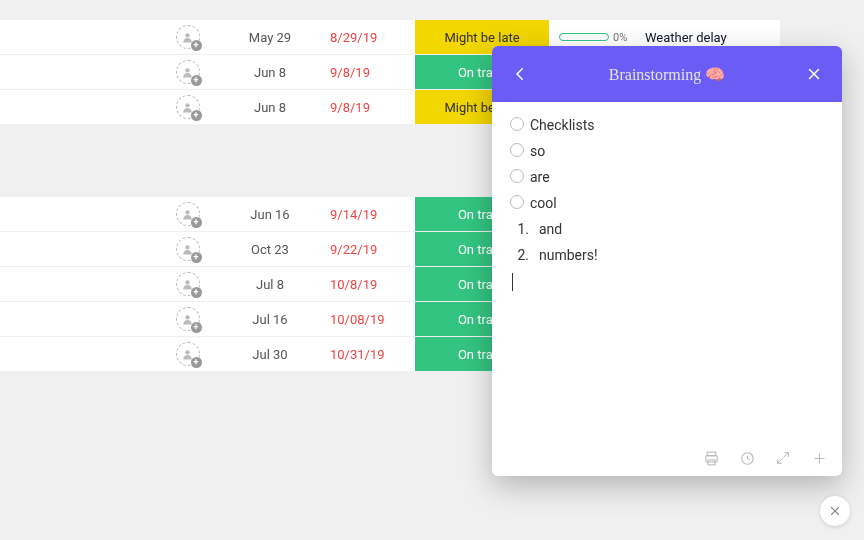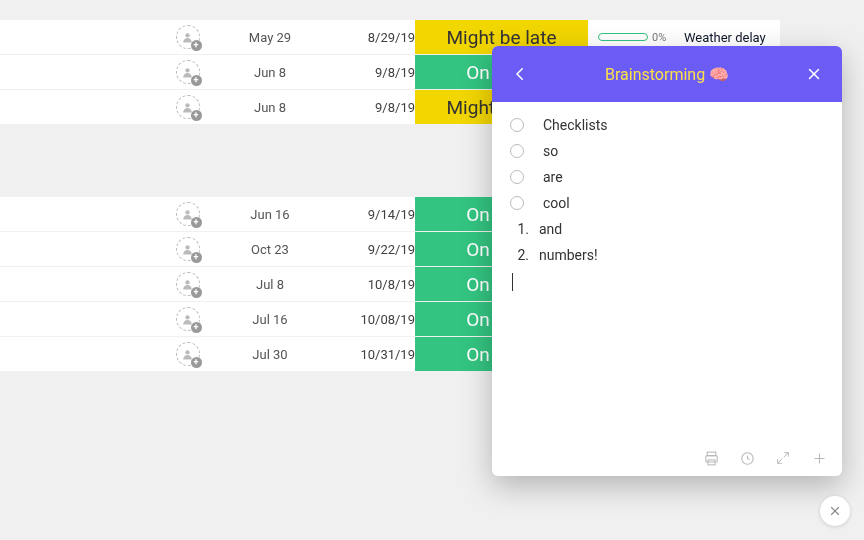--- a/index.html
+++ b/index.html
@@ -58,31 +58,31 @@
     line-height: 1;
     font-weight: bold;
   }
   .cell-date1 {
     width: 120px;
     text-align: center;
     color: #555;
   }
   .cell-date2 {
     width: 85px;
-    text-align: right;
-    color: #404040;
+    text-align: left;
+    color: #ef4444;
   }
   .cell-status {
-    width: 173px;
+    width: 134px;
     height: 100%;
     display: flex;
     align-items: center;
     justify-content: center;
     color: #333;
-    font-size: 19px;
+    font-size: 13px;
   }
   .status-yellow { background: #f2d600; color: #333; }
   .status-green  { background: #33c481; color: #fff; }
   .cell-progress {
     width: 90px;
     padding-left: 10px;
     display: flex;
     align-items: center;
     gap: 4px;
   }
@@ -110,26 +110,27 @@
     background: #fff;
     border-radius: 6px;
     box-shadow: 0 10px 30px rgba(0,0,0,0.25);
     display: flex;
     flex-direction: column;
     overflow: hidden;
   }
   .panel-header {
     height: 56px;
     background: #6b5cf6;
-    color: #fde047;
+    color: #e5e5e5;
     display: flex;
     align-items: center;
     justify-content: space-between;
     padding: 0 14px;
     position: relative;
+    font-family: Liberation Serif, serif;
   }
   .panel-title {
     position: absolute;
     left: 0; right: 0;
     text-align: center;
     font-size: 16px;
     font-weight: 400;
     pointer-events: none;
   }
   .panel-icon-btn {
@@ -141,22 +142,21 @@
   }
   .panel-icon-btn svg { stroke: #fff; fill: none; stroke-width: 2; stroke-linecap: round; }
   .panel-body {
     flex: 1;
     padding: 10px 18px;
     font-size: 14px;
     color: #333;
   }
   .check-item {
     display: flex;
-    align-items: center;
-    gap: 19px;
+    gap: 6px;
     padding: 5px 0;
   }
   .check-circle {
     width: 14px; height: 14px;
     border: 1.5px solid #bbb;
     border-radius: 50%;
     flex-shrink: 0;
   }
   .num-item {
     display: flex;

